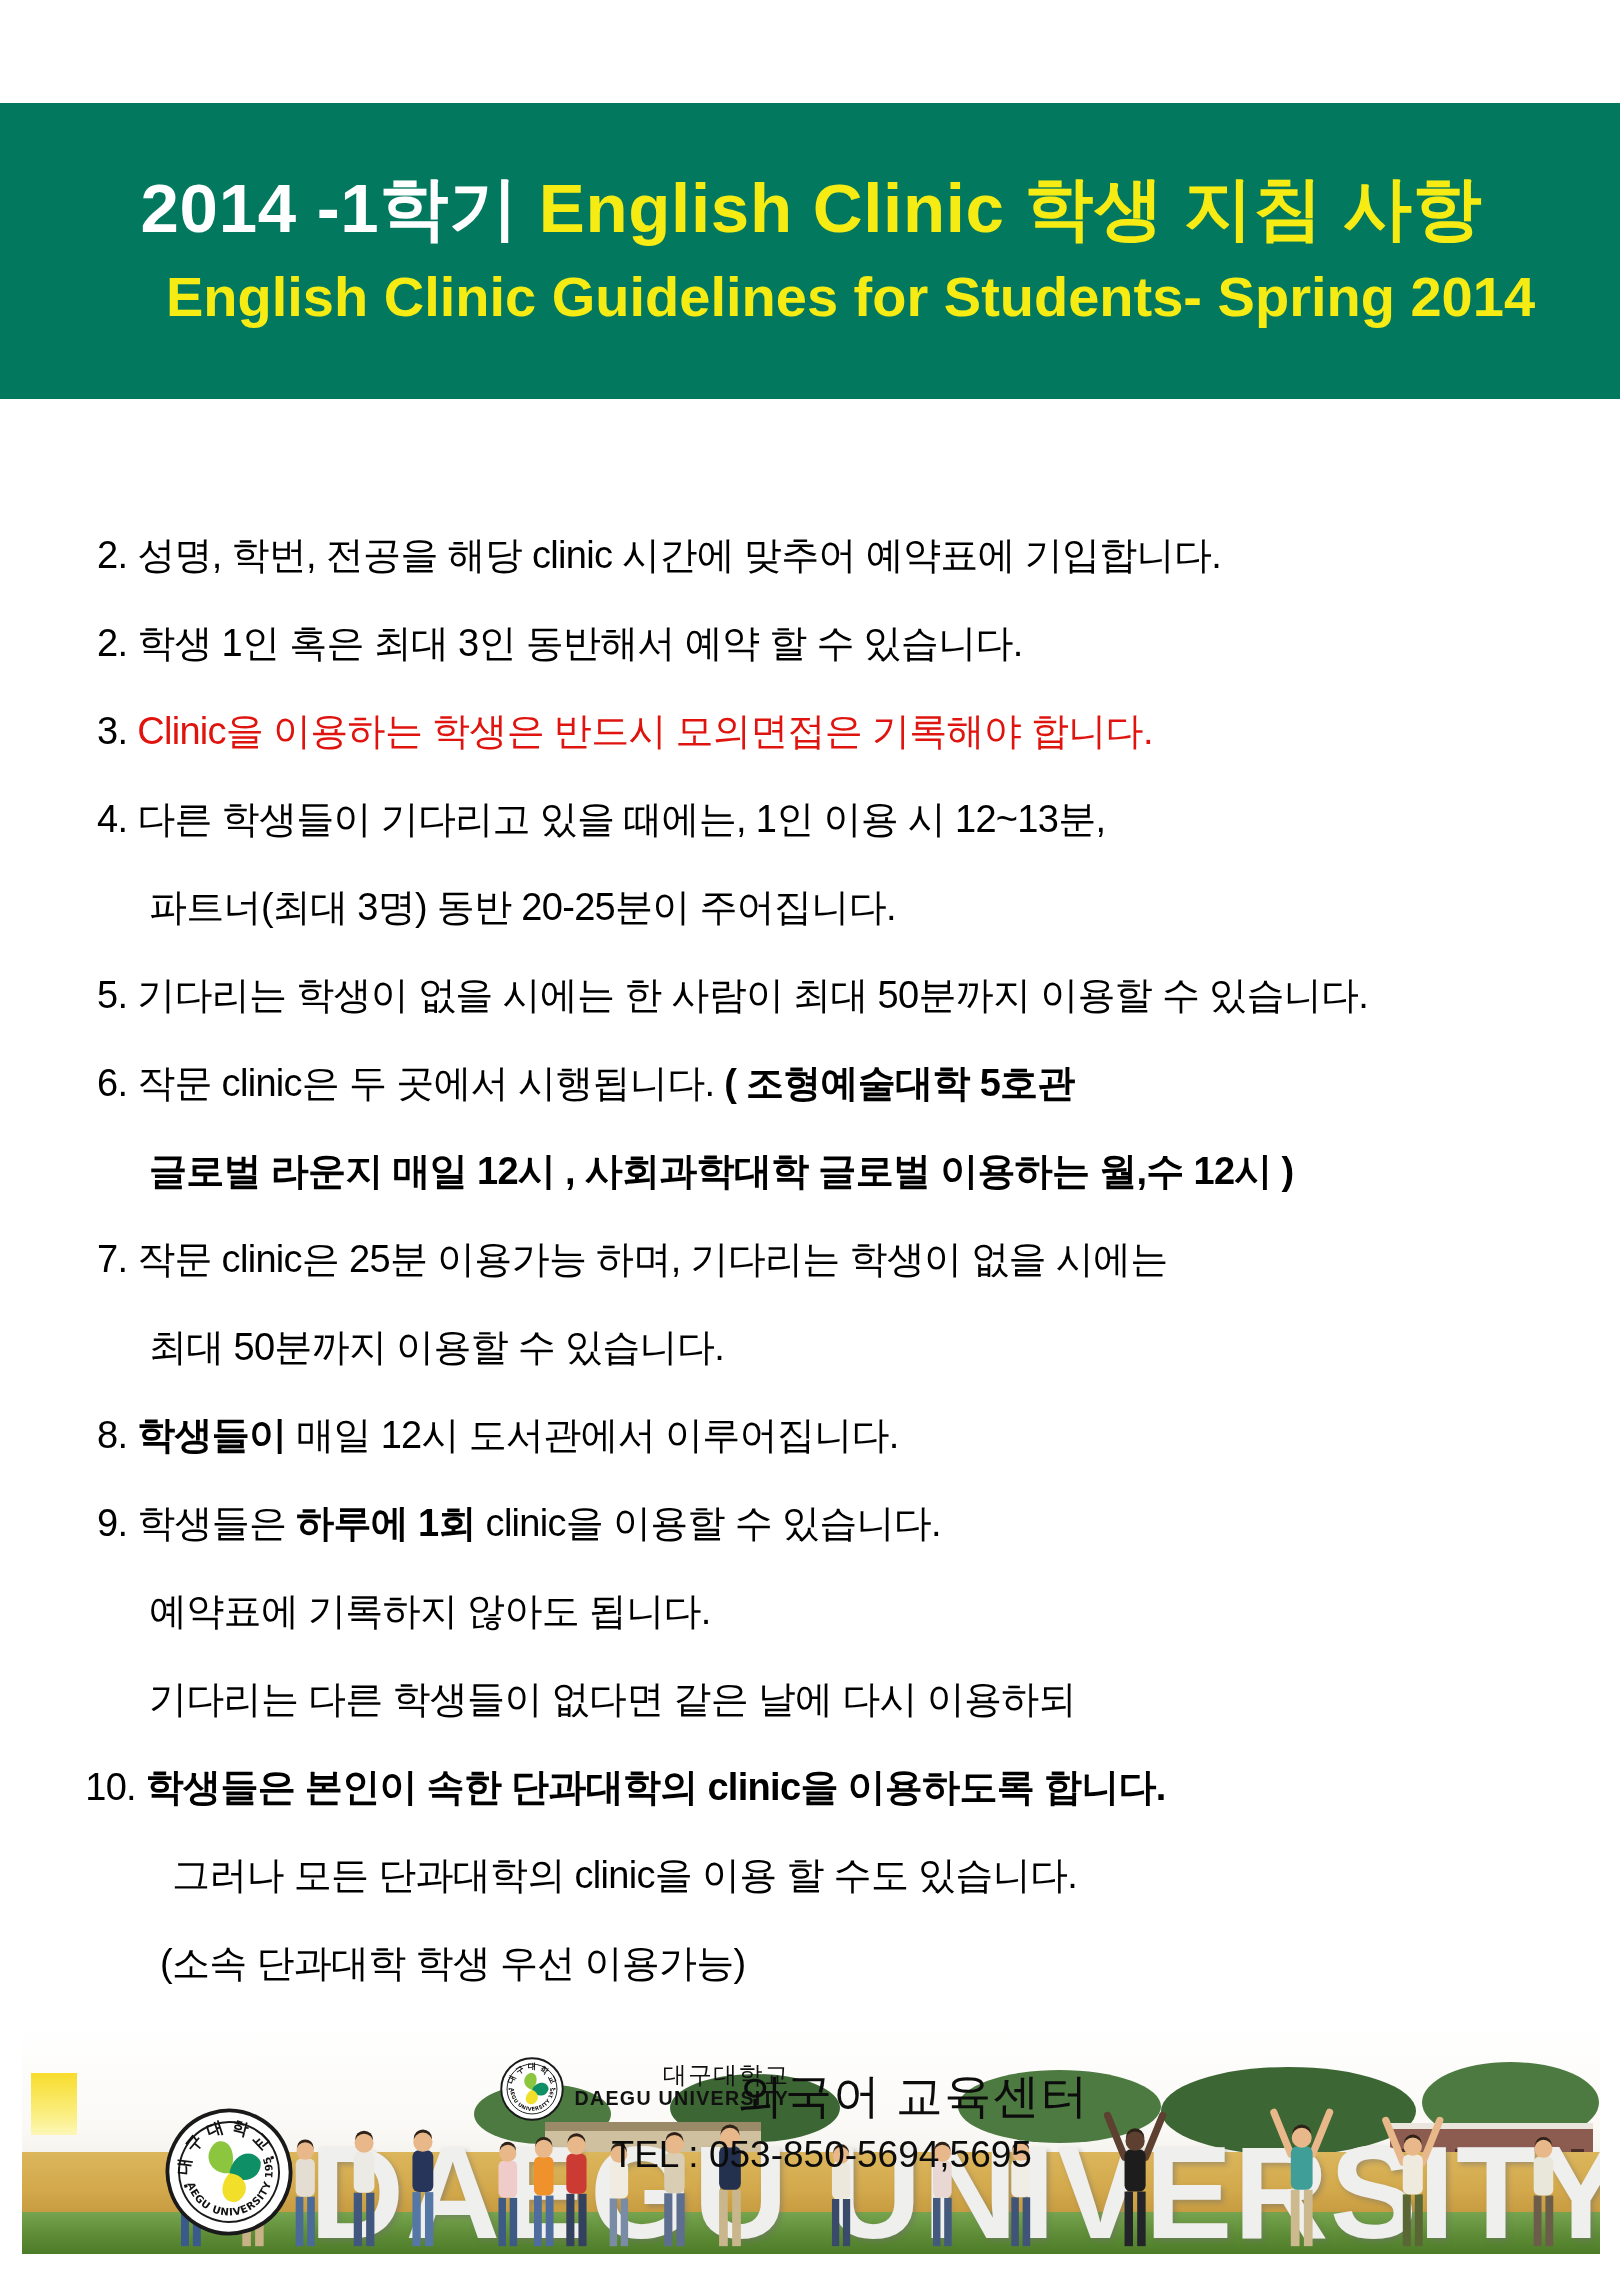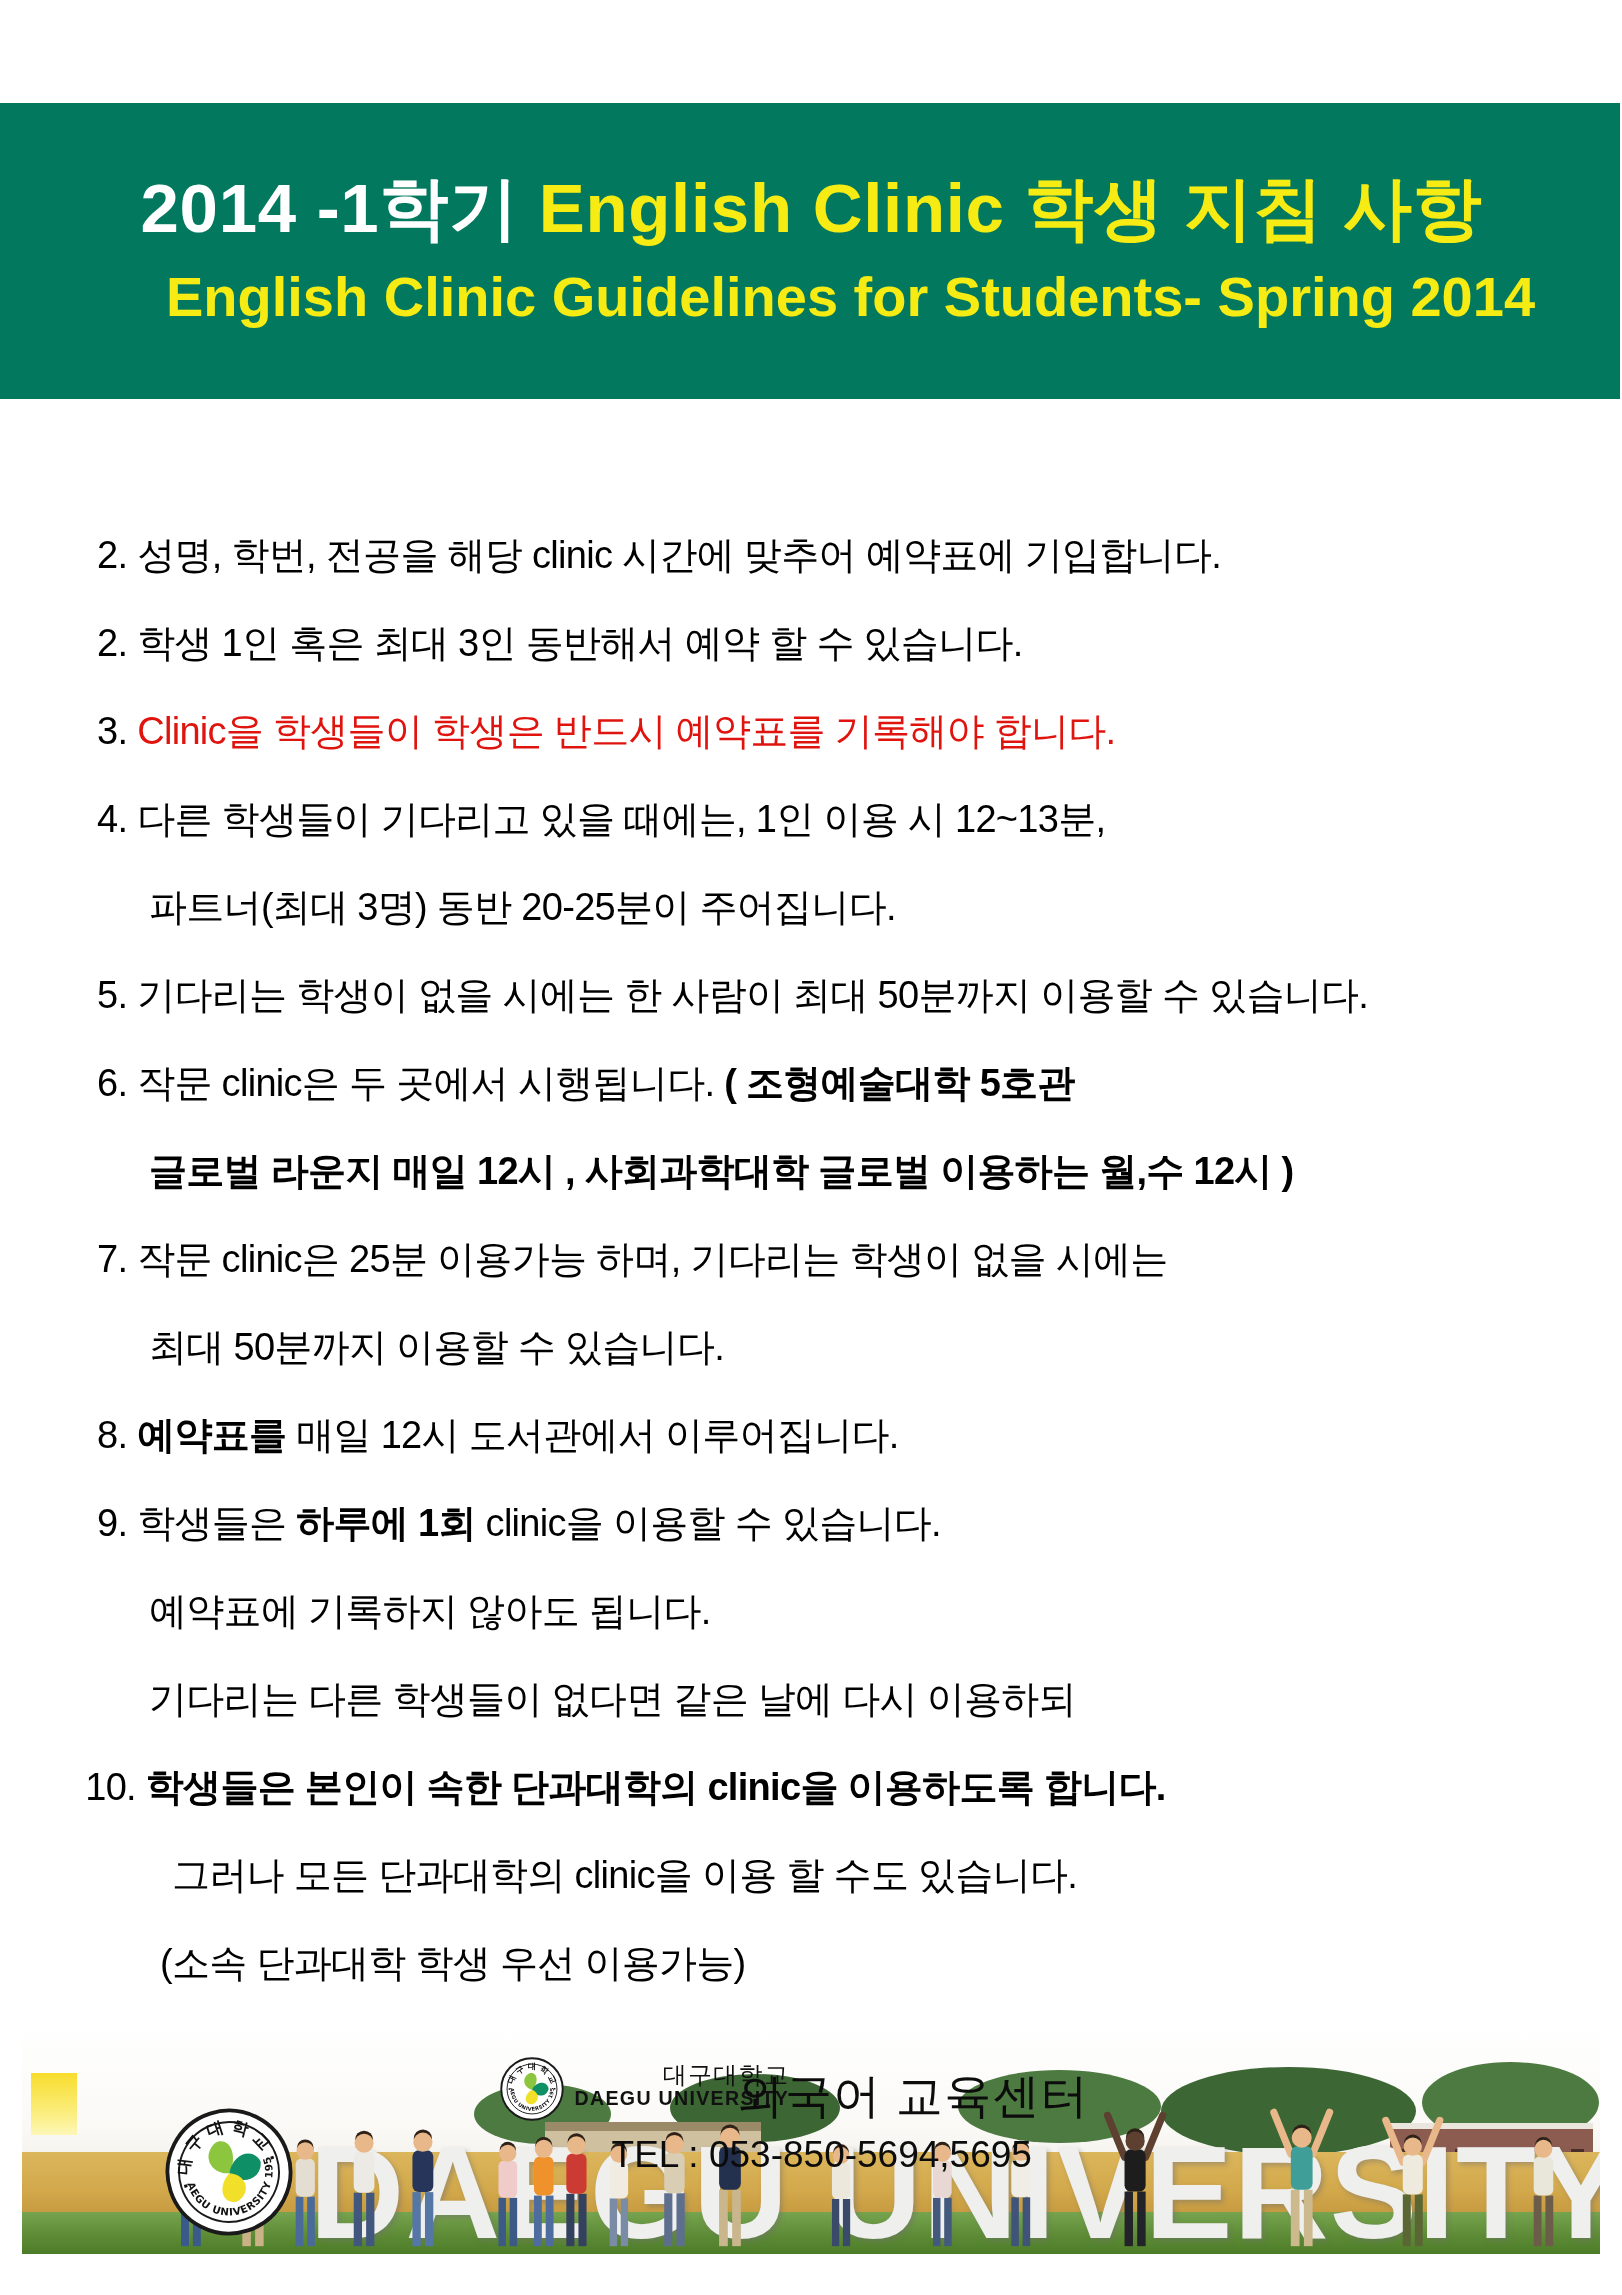--- a/index.html
+++ b/index.html
@@ -67,29 +67,29 @@
   <div id="header">
     <div id="title-line1">
       <span class="tw">2014 -1학기</span><span class="ty"> English Clinic 학생 지침 사항</span>
     </div>
     <div id="title-line2">English Clinic Guidelines for Students- Spring 2014</div>
   </div>
 
   <div id="guidelines">
       <div class="line ind0"><span>2. 성명, 학번, 전공을 해당 clinic 시간에 맞추어 예약표에 기입합니다.</span></div>
       <div class="line ind0"><span>2. </span><span class="u">학생 1인 혹은 최대 3인 동반</span><span>해서 예약 할 수 있습니다.</span></div>
-      <div class="line ind0"><span>3. </span><span style="color: rgb(224, 20, 14);">Clinic을 학생들이 학생은 반드시 예약표를 기록해야 합니다.</span></div>
+      <div class="line ind0"><span>3. </span><span style="color: rgb(224, 20, 14);">Clinic을 이용하는 학생은 반드시 모의면접은 기록해야 합니다.</span></div>
       <div class="line ind0"><span>4. 다른 학생들이 기다리고 있을 때에는, </span><span class="u">1인 이용 시 12~13분,</span></div>
       <div class="line ind1"><span class="u">파트너(최대 3명) 동반 20-25분이 주어집니다.</span></div>
       <div class="line ind0"><span>5. 기다리는 학생이 없을 시에는 한 사람이 최대 50분까지 이용할 수 있습니다.</span></div>
       <div class="line ind0"><span>6. 작문 clinic은 두 곳에서 시행됩니다.  </span><span class="b">( 조형예술대학 5호관</span></div>
       <div class="line ind1"><span class="b">글로벌 라운지 매일 12시 , 사회과학대학 글로벌 이용하는 월,수 12시 )</span></div>
       <div class="line ind0"><span>7. 작문 clinic은 25분 이용가능 하며, 기다리는 학생이 없을 시에는</span></div>
       <div class="line ind1"><span>최대 50분까지 이용할 수 있습니다.</span></div>
-      <div class="line ind0"><span>8. </span><span class="b">예약표를</span><span> </span><span class="u">매일 12시 도서관</span><span>에서 이루어집니다.</span></div>
+      <div class="line ind0"><span>8. </span><span class="b">학생들이</span><span> </span><span class="u">매일 12시 도서관</span><span>에서 이루어집니다.</span></div>
       <div class="line ind0"><span>9. 학생들은 </span><span class="b">하루에 1회</span><span> clinic을 이용할 수 있습니다.</span></div>
       <div class="line ind1"><span>예약표에 기록하지 않아도 됩니다.</span></div>
       <div class="line ind1"><span>기다리는 다른 학생들이 없다면 같은 날에 다시 이용하되</span></div>
       <div class="line ind0 out"><span>10. </span><span class="b">학생들은 본인이 속한 단과대학의 clinic을 이용하도록 합니다.</span></div>
       <div class="line ind2"><span>그러나 모든 단과대학의 clinic을 이용 할 수도 있습니다.</span></div>
       <div class="line ind3"><span>(소속 단과대학 학생 우선 이용가능)</span></div>
     </div>
 
   <div id="ghost-wrap">
     <span>DAEGU UNIVERSITY</span>

